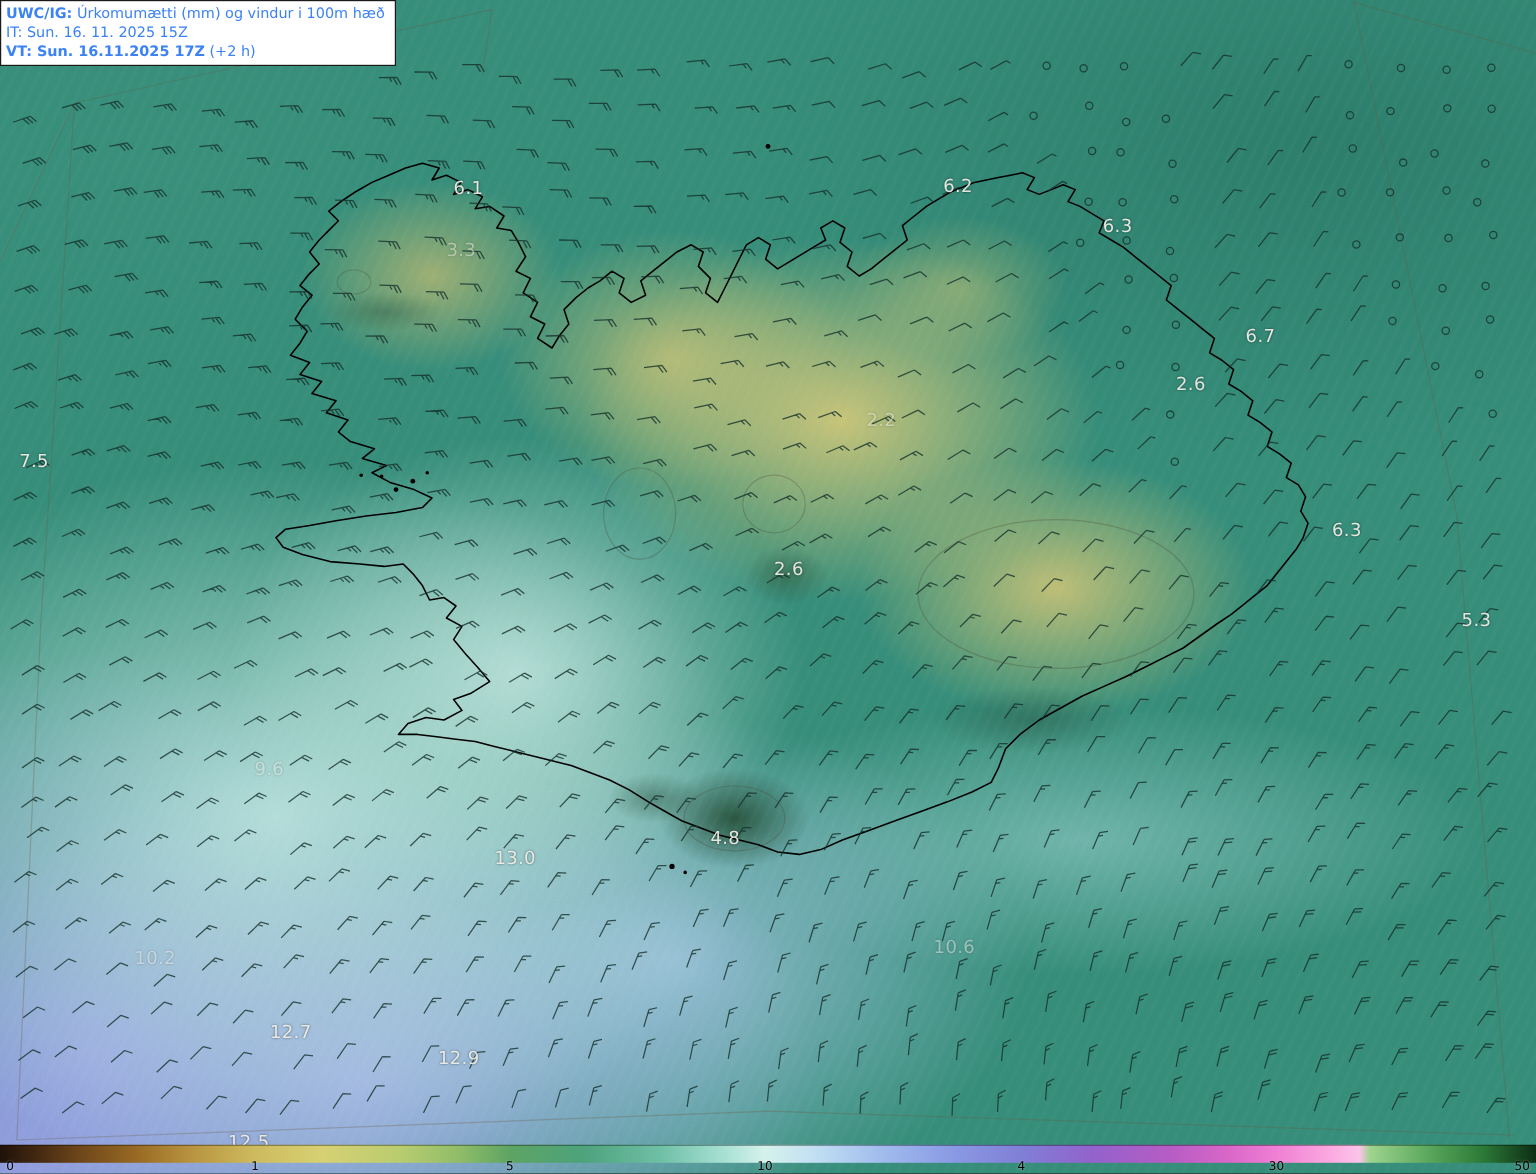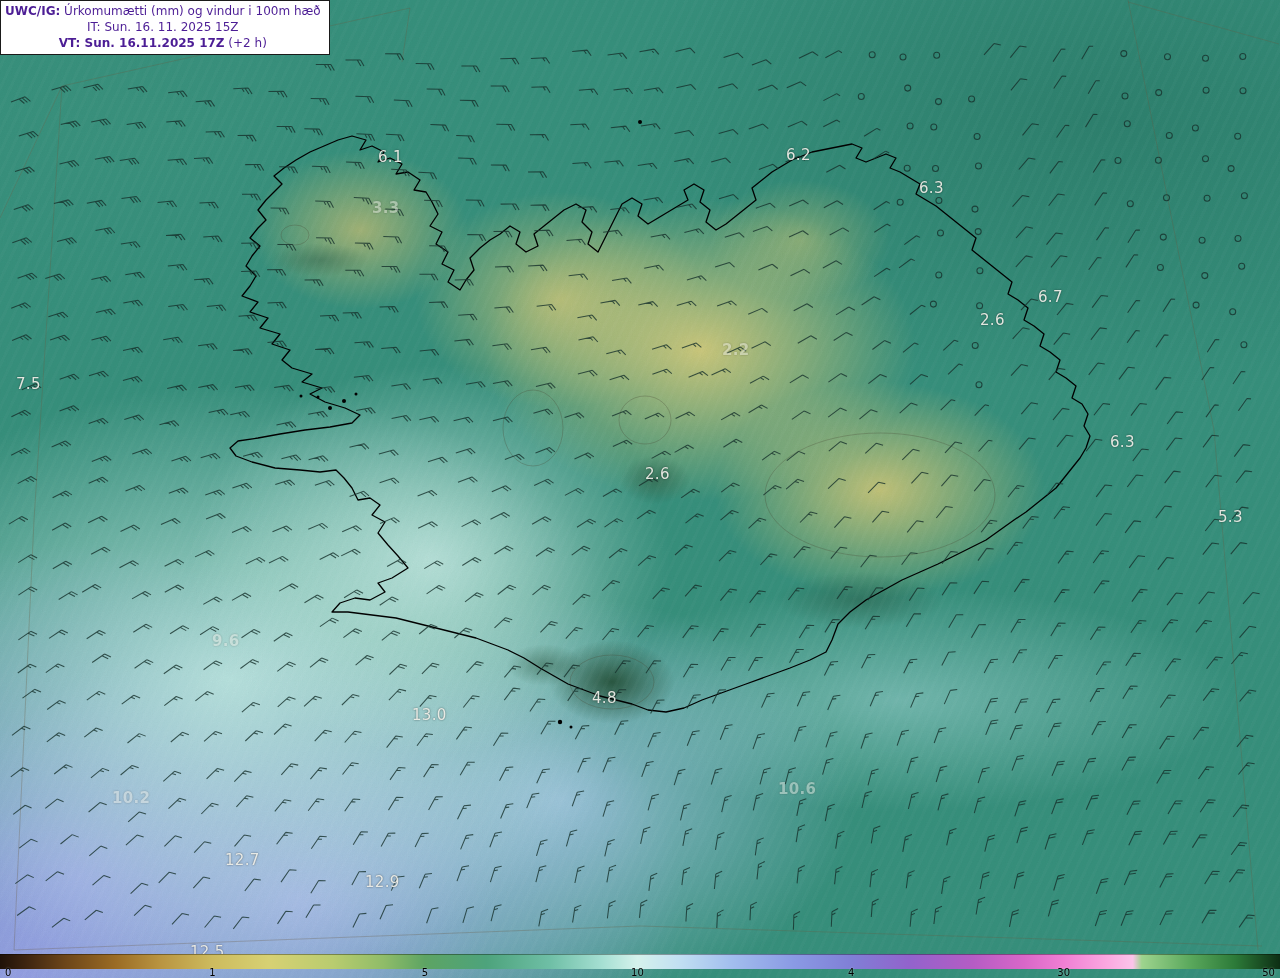--- a/index.html
+++ b/index.html
@@ -48,27 +48,26 @@
   .island{fill:#000;}
   .graticule{fill:none;stroke:#6b5a40;stroke-width:1;opacity:.3;}
   .glacier-contour{fill:none;stroke:#4a4a36;stroke-width:1;opacity:.3;}
   .barb{stroke:#17312c;stroke-width:1.05;fill:none;opacity:.8;}
   
   .vlabel{
     position:absolute;font-size:15px;letter-spacing:.3px;
     color:rgba(242,242,236,.92);text-shadow:0 0 2px rgba(0,0,0,.55);
     white-space:nowrap;
   }
-  .vlabel.faint{opacity:.5;font-weight:bold;}
+  .vlabel.faint{opacity:.5;}
   
   .title-box{
     position:absolute;left:0;top:0;background:#fff;border:1px solid #1a1a1a;
-    padding:2px 8px 3px 4px;font-size:12px;line-height:16px;color:#4c1d95;
+    padding:2px 8px 3px 4px;font-size:12px;line-height:16px;color:#3b82f6;
     max-width:330px;
-    text-align:center;
   }
   .title-box .b{font-weight:bold;}
   
   .colorbar{position:absolute;left:0;right:0;bottom:0;height:24px;}
   .cb-bar{height:14px;width:100%;border-top:1px solid rgba(0,0,0,.35);}
   .cb-ticks{position:relative;height:10px;width:100%;}
   .cb-tick{
     position:absolute;top:-1px;transform:translateX(-50%);
     font-size:10px;line-height:10px;color:#000;
     text-shadow:0 0 2px rgba(255,255,255,.45);
@@ -995,21 +994,21 @@
         <path d="M0,0 L0,-15 M0,-15 L6,-18.5 M0,-11.8 L6,-15.3" transform="translate(1201.9,923.3) rotate(30.4)" class="barb"></path>
         <path d="M0,0 L0,-15 M0,-15 L6,-18.5 M0,-11.8 L6,-15.3" transform="translate(1239.1,927.4) rotate(34.8)" class="barb"></path>
       </g>
   </svg>
 
   <div>
       <div class="vlabel" style="left: 378px; top: 148px;">6.1</div>
       <div class="vlabel" style="left: 786px; top: 146px; text-align: center;">6.2</div>
       <div class="vlabel" style="left: 919px; top: 179px;">6.3</div>
       <div class="vlabel faint" style="left: 372px; top: 199px;">3.3</div>
-      <div class="vlabel" style="left: 1038px; top: 271px; margin-top: 17px;">6.7</div>
+      <div class="vlabel" style="left: 1038px; top: 271px;">6.7</div>
       <div class="vlabel" style="left: 980px; top: 311px;">2.6</div>
       <div class="vlabel faint" style="left: 722px; top: 341px;">2.2</div>
       <div class="vlabel" style="left: 16px; top: 375px;">7.5</div>
       <div class="vlabel" style="left: 1110px; top: 433px;">6.3</div>
       <div class="vlabel" style="left: 645px; top: 465px;">2.6</div>
       <div class="vlabel" style="left: 1218px; top: 508px;">5.3</div>
       <div class="vlabel faint" style="left: 212px; top: 632px;">9.6</div>
       <div class="vlabel" style="left: 592px; top: 689px;">4.8</div>
       <div class="vlabel" style="left: 412px; top: 706px;">13.0</div>
       <div class="vlabel faint" style="left: 778px; top: 732px; margin-top: 48px;">10.6</div>

